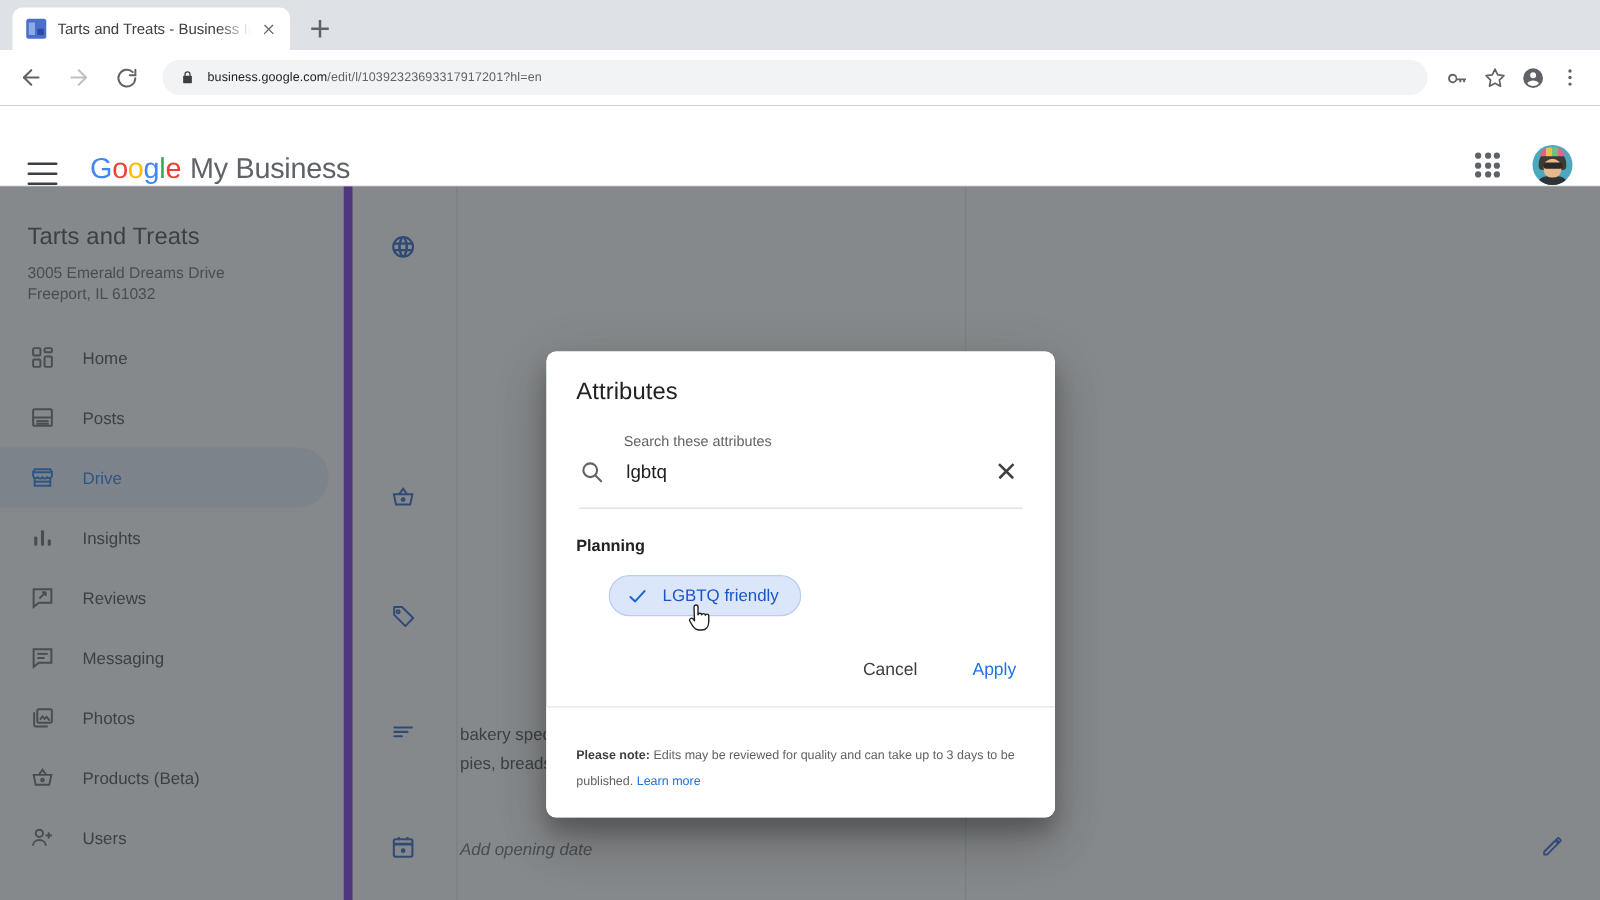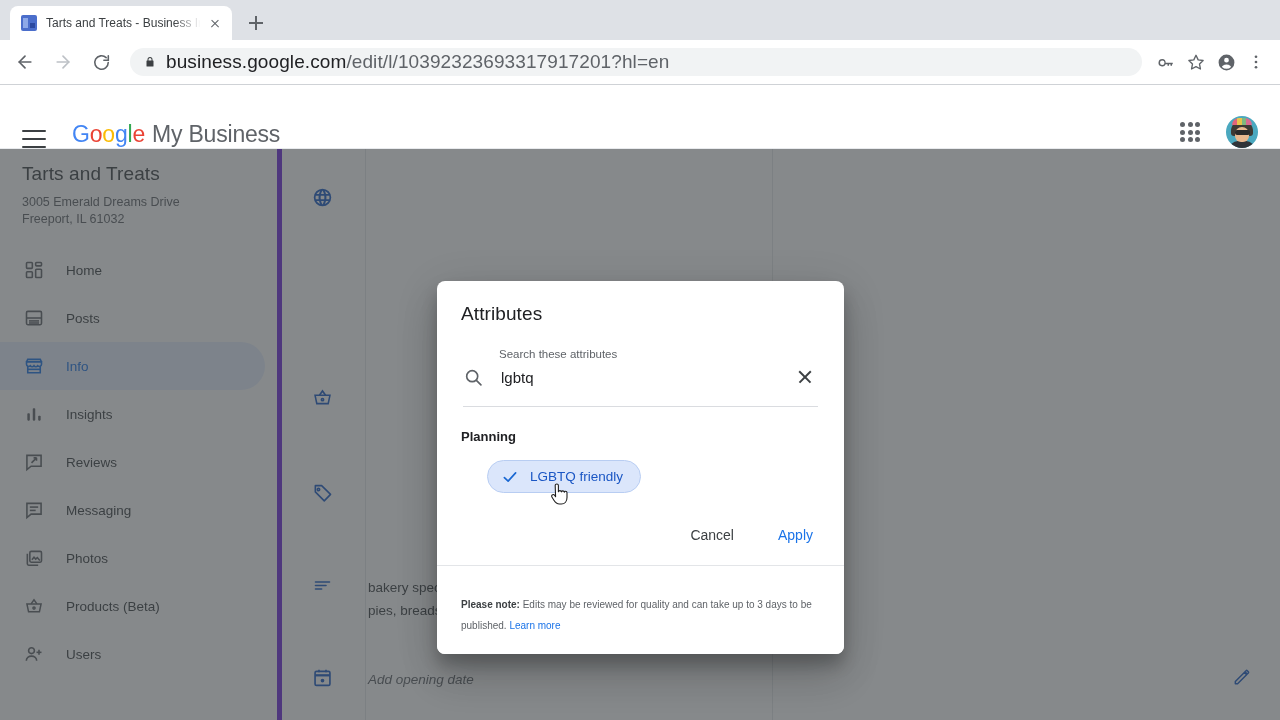--- a/index.html
+++ b/index.html
@@ -78,21 +78,21 @@
   }
   .navbtn.disabled { color: #bdc1c6; }
   .navbtn svg { display: block; }
 
   .omnibox {
     flex: 1; height: 28px; background: #f1f3f4; border-radius: 14px;
     display: flex; align-items: center; padding: 0 14px;
     margin: 0 8px 0 6px;
   }
   .lock { margin-right: 10px; display: flex; }
-  .url { font-size: 19px; color: #202124; letter-spacing: .1px; white-space: nowrap; }
+  .url { font-size: 10px; color: #202124; letter-spacing: .1px; white-space: nowrap; }
   .url .dim { color: #5f6368; }
   .tb-icons { display: flex; align-items: center; }
   .tb-icon {
     width: 28px; height: 28px; margin-left: 2px;
     display: flex; align-items: center; justify-content: center;
     color: #5f6368;
   }
 
   
   .app { position: relative; height: 635px; background: #fff; overflow: hidden; }
@@ -130,21 +130,21 @@
     border-radius: 10px 10px 0 0; }
   .avatar .face { position: absolute; left: 9px; top: 11px; width: 14px; height: 15px;
     background: #e8b88e; border-radius: 7px 7px 6px 6px; }
   .avatar .shades { position: absolute; left: 8.5px; top: 14px; width: 15px; height: 4.5px;
     background: #2a2a2a; border-radius: 2px; }
   .avatar .body { position: absolute; left: 3px; top: 25px; width: 26px; height: 10px;
     background: #2f3338; border-radius: 9px 9px 0 0; }
 
   .workspace { display: flex; height: 571px; position: relative; }
 
-  .sidebar { width: 282px; flex: 0 0 282px; padding-top: 14px; border-right: 5px solid #6d28d9; }
+  .sidebar { width: 282px; flex: 0 0 282px; padding-top: 30px; border-right: 7px solid #6d28d9; }
   .biz-name { font-size: 19px; color: #3c4043; padding: 0 22px; margin-bottom: 9px; letter-spacing: .1px; }
   .biz-addr { font-size: 12.5px; color: #5f6368; padding: 0 22px; line-height: 17px; margin-bottom: 18px; }
   .nav-item {
     height: 48px; display: flex; align-items: center;
     padding-left: 22px; color: #3c4043; font-size: 13.5px;
     border-radius: 0 24px 24px 0; margin-right: 12px;
   }
   .nav-item .nav-icon { width: 24px; flex: 0 0 24px; margin-right: 20px; display: flex; align-items: center; justify-content: center; color: #5f6368; }
   .nav-item.active { background: #e8f0fe; color: #1a73e8; }
   .nav-item.active .nav-icon { color: #1a73e8; }
@@ -358,21 +358,21 @@
 
         <div class="nav-item active">
           <span class="nav-icon">
             <svg width="20" height="20" viewBox="0 0 24 24" fill="none" stroke="currentColor" stroke-width="1.9">
                 <path d="M3 7l1.5-3h15L21 7"></path>
                 <path d="M3 7h18v3a2.6 2.6 0 0 1-4.5 1.7A2.6 2.6 0 0 1 12 11.7a2.6 2.6 0 0 1-4.5 0A2.6 2.6 0 0 1 3 10z"></path>
                 <path d="M4.5 12v8h15v-8"></path>
                 <line x1="4.5" y1="16" x2="19.5" y2="16"></line>
               </svg>
           </span>
-          <span>Info</span>
+          <span>Drive</span>
         </div>
 
         <div class="nav-item">
           <span class="nav-icon">
             <svg width="20" height="20" viewBox="0 0 24 24" fill="currentColor">
                 <rect x="4" y="11" width="3" height="9" rx="1"></rect>
                 <rect x="10.5" y="5" width="3" height="15" rx="1"></rect>
                 <rect x="17" y="14" width="3" height="6" rx="1"></rect>
               </svg>
           </span>

